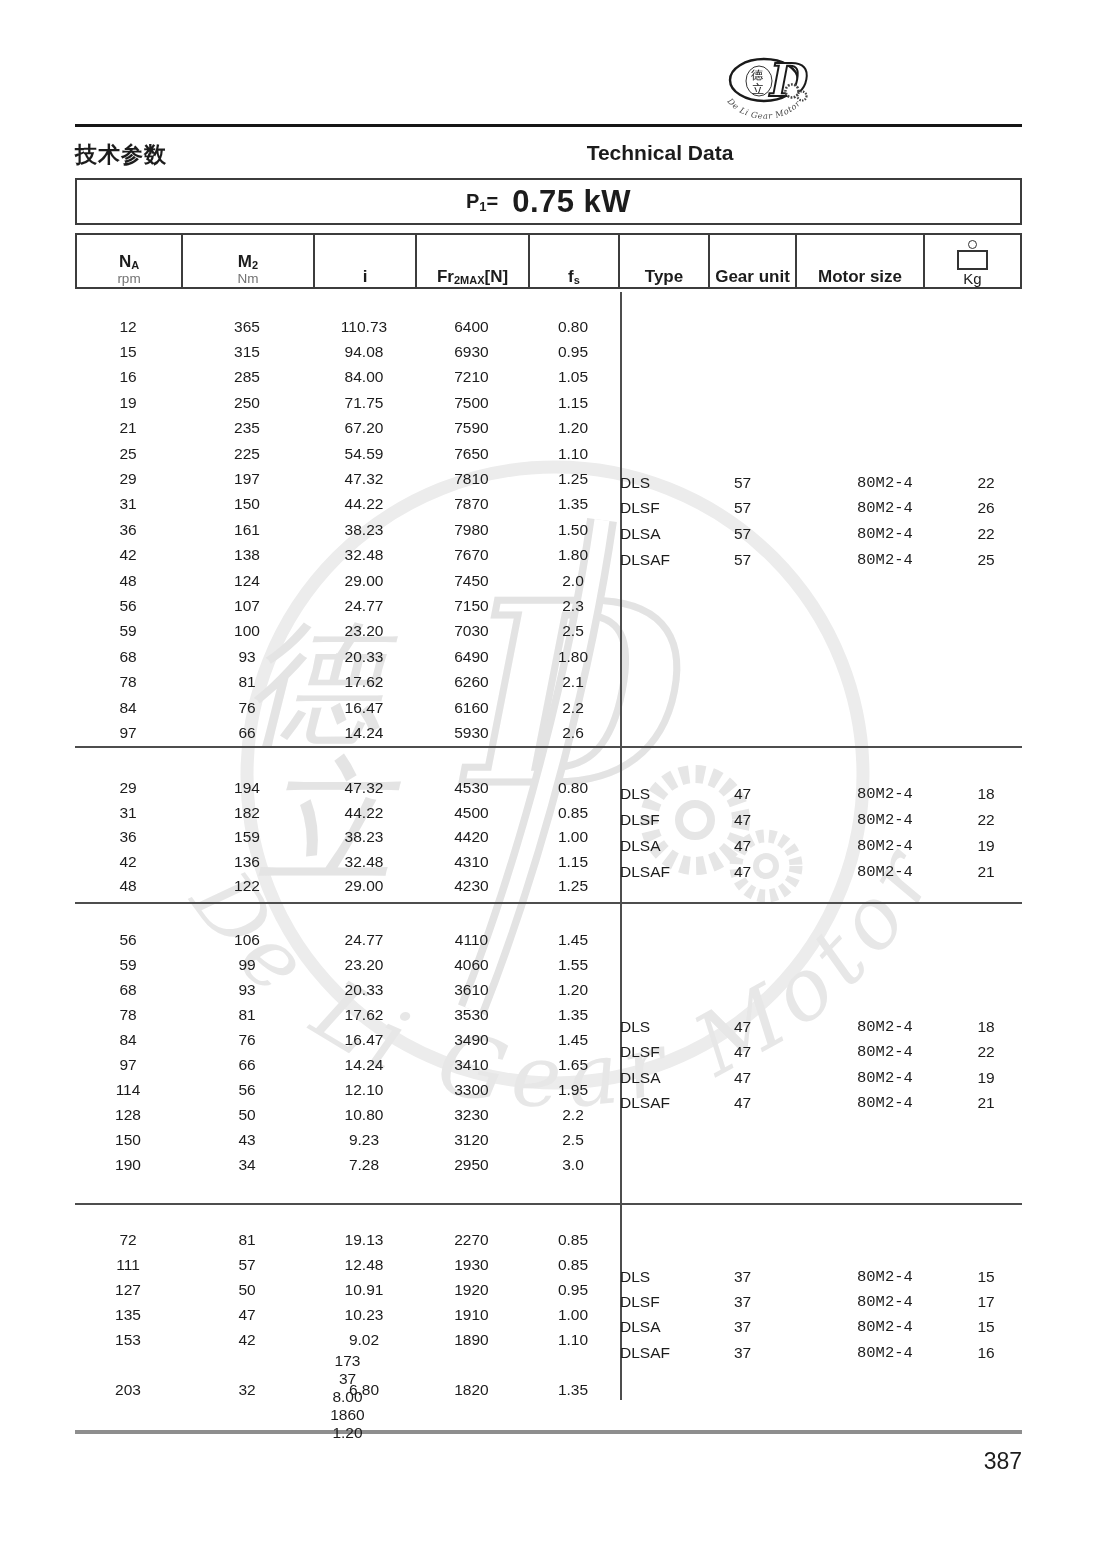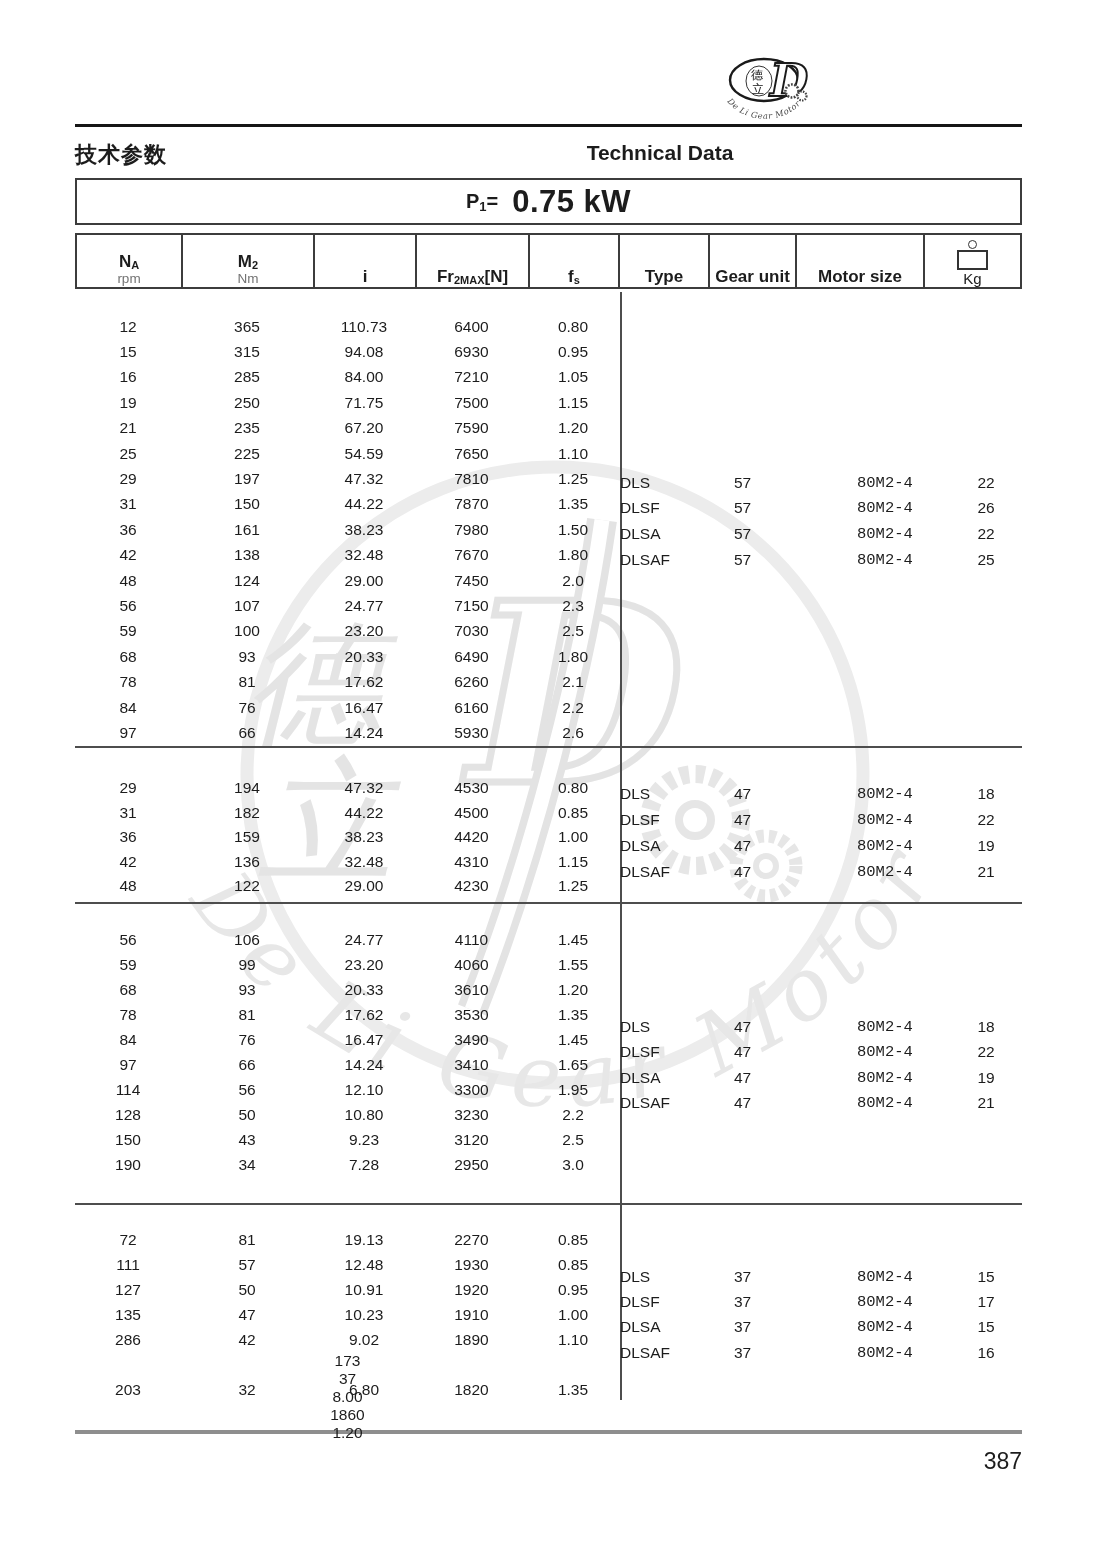--- a/index.html
+++ b/index.html
@@ -474,21 +474,21 @@
           <span class="c c4">0.95</span>
         </div>
         <div class="drow" style="height: 25px;">
           <span class="c c0">135</span>
           <span class="c c1">47</span>
           <span class="c c2">10.23</span>
           <span class="c c3">1910</span>
           <span class="c c4">1.00</span>
         </div>
         <div class="drow" style="height: 25px;">
-          <span class="c c0">286</span>
+          <span class="c c0">153</span>
           <span class="c c1">42</span>
           <span class="c c2">9.02</span>
           <span class="c c3">1890</span>
           <span class="c c4">1.10</span>
         </div>
         <div class="drow" style="height: 25px; flex-direction: column;">
           <span class="c c0">173</span>
           <span class="c c1">37</span>
           <span class="c c2">8.00</span>
           <span class="c c3">1860</span>

